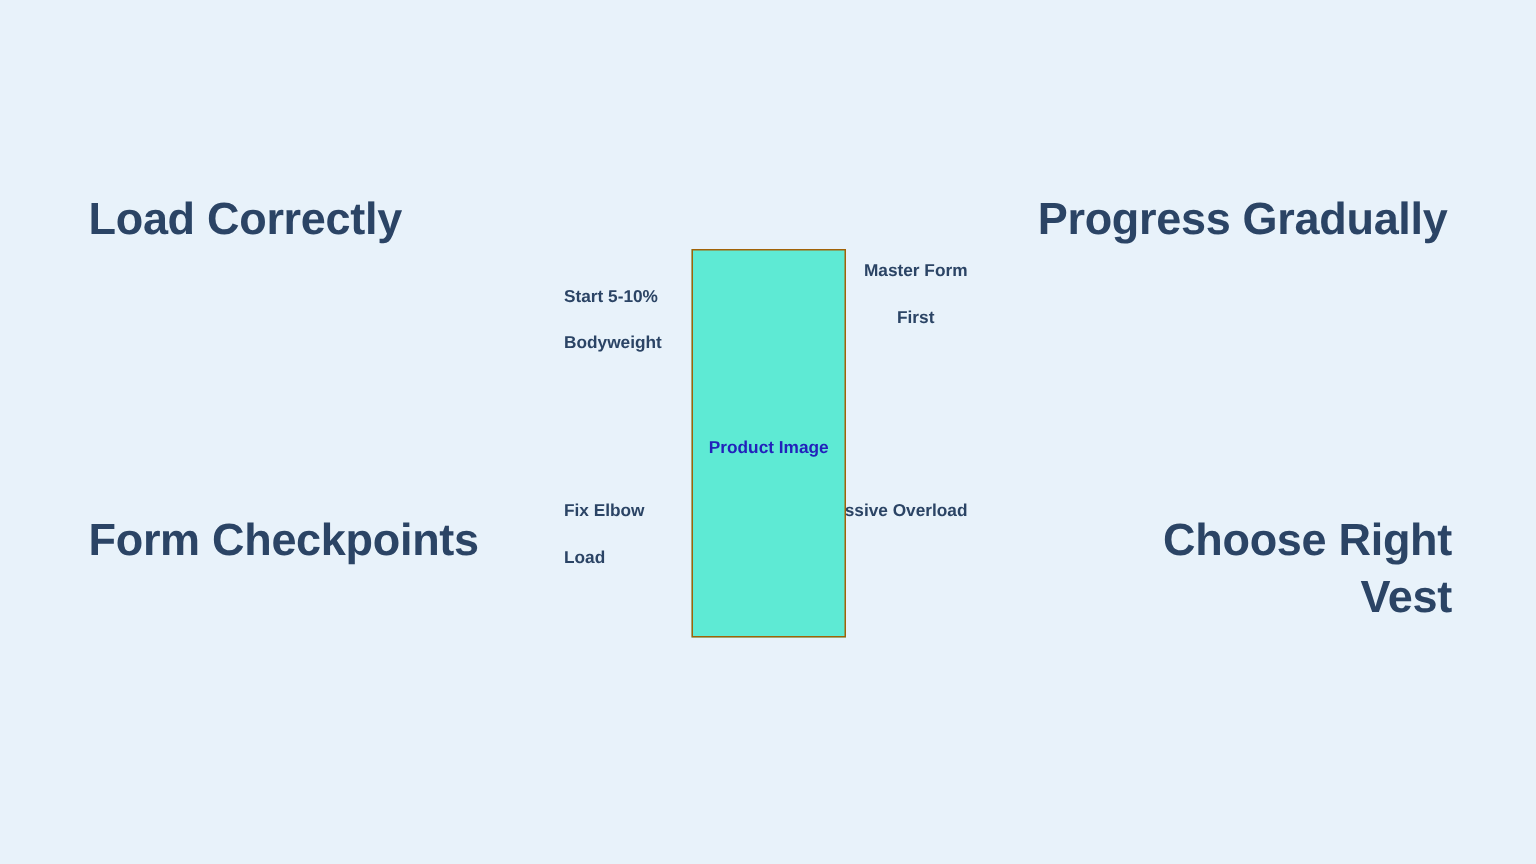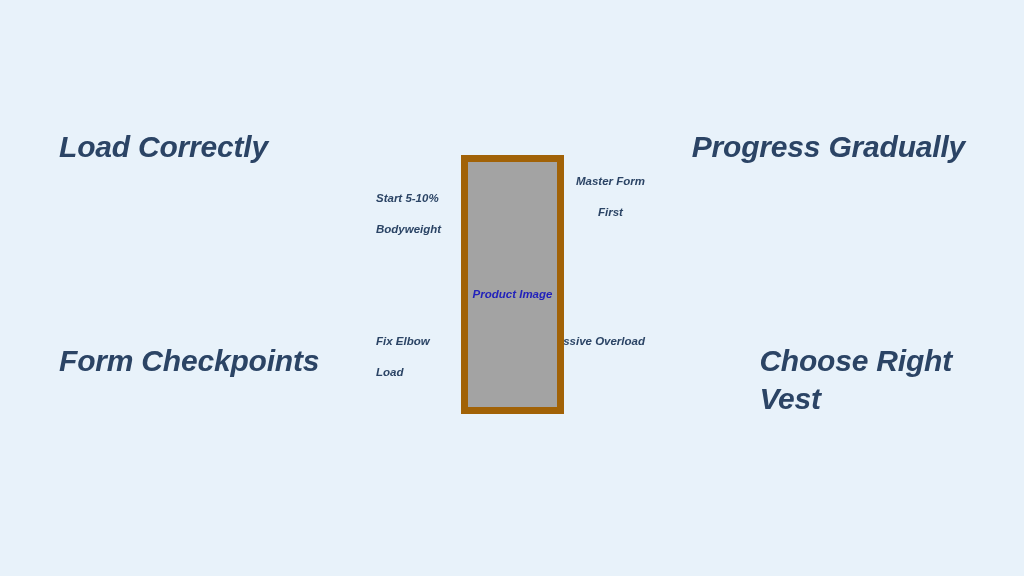--- a/index.html
+++ b/index.html
@@ -11,61 +11,60 @@
     height: 576px;
     background: #e8f2fa;
     font-family: "Liberation Sans", sans-serif;
     overflow: hidden;
   }
   .slide {
     position: relative;
     width: 1024px;
     height: 576px;
     background: #e8f2fa;
-    font-style: italic;
   }
 
   
   .heading {
     position: absolute;
     color: #2b4465;
     font-weight: bold;
     font-size: 30px;
     line-height: 38px;
     letter-spacing: -0.2px;
     white-space: pre-line;
   }
   .heading.h-tl { left: 59px;  top: 128px; text-align: left;  }
   .heading.h-tr { right: 59px; top: 128px; text-align: center; }
   .heading.h-bl { left: 59px;  top: 342px; text-align: left;  }
-  .heading.h-br { right: 72px; top: 342px; text-align: left; }
+  .heading.h-br { right: 56px; top: 342px; text-align: right; }
 
   
   .callout {
     position: absolute;
     color: #2b4465;
     font-weight: bold;
     font-size: 11.5px;
     line-height: 31px;
     white-space: pre-line;
   }
   .callout.c-tl { left: 376px; top: 183px; text-align: left;  }
   .callout.c-tr { right: 379px; top: 166px; text-align: center; }
   .callout.c-bl { left: 376px; top: 326px; text-align: left;  }
   .callout.c-br { right: 379px; top: 326px; text-align: right; }
 
   
   .product-box {
     position: absolute;
     left: 461px;
-    top: 155px;
+    top: 166px;
     width: 103px;
     height: 259px;
-    background: #a3a3a3;
-    border: 7px solid #a16207;
+    background: #5eead4;
+    border: 1px solid #a16207;
     box-sizing: border-box;
   }
   .product-box-label {
     position: absolute;
     left: 0;
     right: 0;
     top: 125px;
     text-align: center;
     color: #2222bb;
     font-weight: bold;

